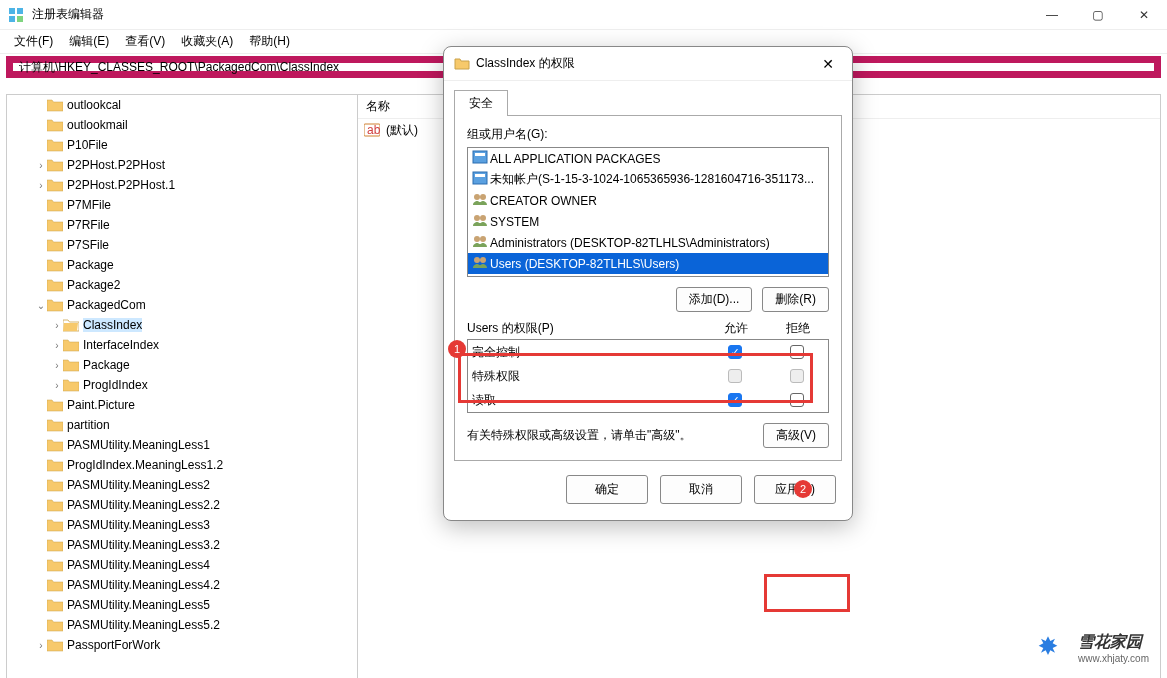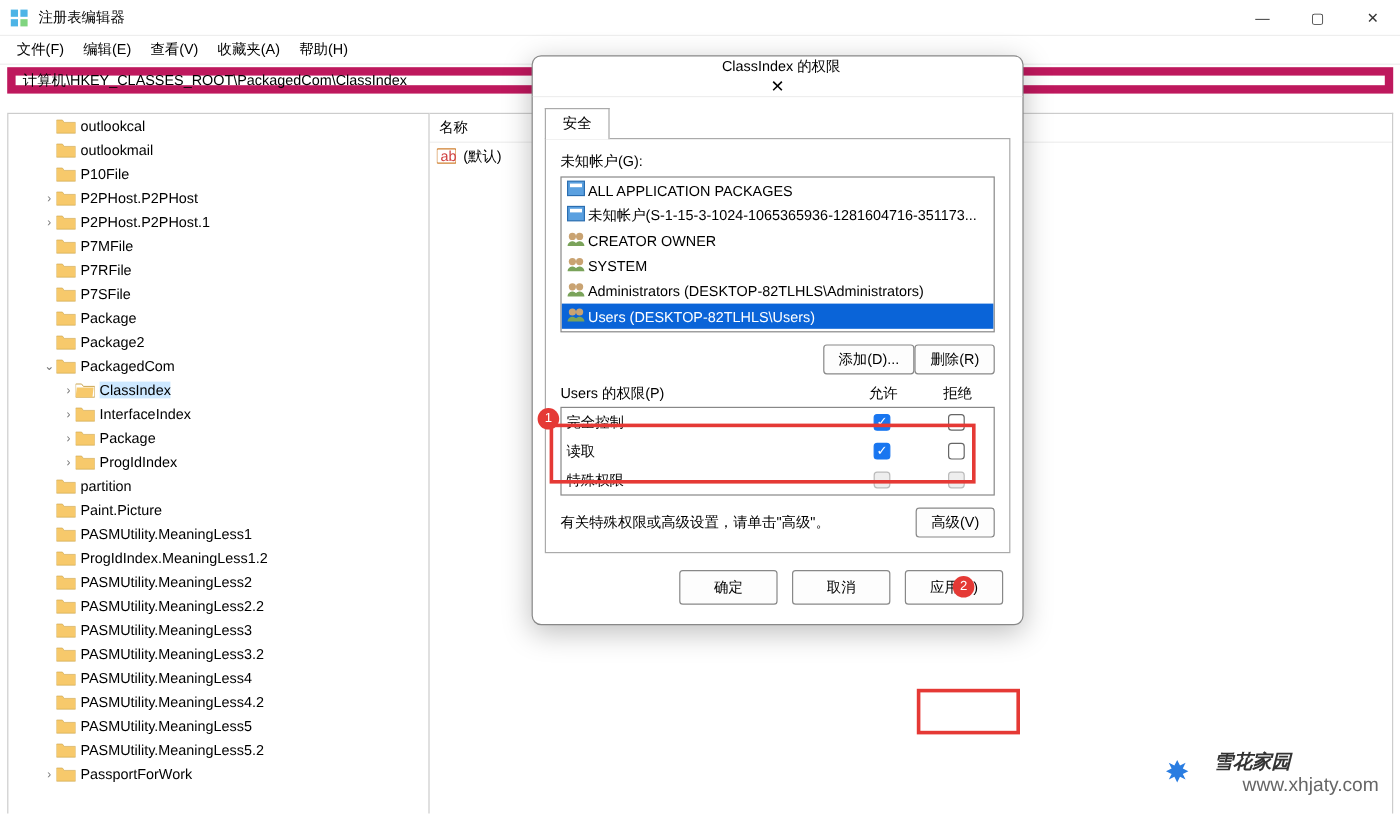--- a/index.html
+++ b/index.html
@@ -31,33 +31,33 @@
 .depth-2 { padding-left:28px; }
 .depth-3 { padding-left:44px; }
 
 .detailpanel { flex:1; border:1px solid #ccc; border-left:none; }
 .dhdr { height:24px; display:flex; align-items:center; padding-left:8px; border-bottom:1px solid #eee;}
 .drow { display:flex; align-items:center; height:22px; padding-left:6px;}
 .ab-icon { width:16px; height:16px; display:inline-flex;}
 
 
 .dialog { position:absolute; left:443px; top:46px; width:410px; background:#fff; border:1px solid #888; border-radius:8px; box-shadow:0 6px 24px rgba(0,0,0,.25); }
-.dtitle { height:34px; display:flex; align-items:center; padding:0 10px; border-bottom:1px solid #eee;flex-direction:column;}
+.dtitle { height:34px; display:flex; align-items:center; padding:0 10px; border-bottom:1px solid #eee;}
 .dtitle .dt-txt { flex:1; margin-left:6px;}
 .dclose { width:28px; text-align:center; font-size:14px;}
 .tabbox { margin:8px 10px 0 10px; }
 .tab { display:inline-block; padding:4px 14px; border:1px solid #aaa; border-bottom:none; background:#fff; position:relative; top:1px;}
 .tabbody { border:1px solid #aaa; padding:10px 12px 12px 12px; }
 
 .grpbox { border:1px solid #888; height:130px; overflow:hidden; margin-top:4px;}
 .grprow { display:flex; align-items:center; height:21px; padding:0 4px;}
 .grprow .gicon { width:18px; flex-shrink:0;}
 .grprow.sel { background:#0a64d8; color:#fff; }
 
-.btnrow { display:flex; justify-content:flex-end; margin-top:10px;align-items:center; }
+.btnrow { display:flex; justify-content:flex-end; gap:10px; margin-top:10px;align-items:center; }
 button.win { padding:3px 12px; background:#fdfdfd; border:1px solid #888; border-radius:3px; font-size:12px;}
 
 .permbox { margin-top:8px; }
 .permhdr { display:flex; }
 .permhdr .c1 { flex:1; }
 .permhdr .c2,.permhdr .c3 { width:62px; text-align:center;}
 .permgrid { border:1px solid #888; margin-top:2px;}
 .permrow { display:flex; align-items:center; height:24px; padding-left:4px;}
 .permrow .c1 { flex:1; }
 .permrow .c2,.permrow .c3 { width:62px; text-align:center;}
@@ -71,21 +71,21 @@
 .badge1 { left:448px; top:340px;}
 .redbox2 { position:absolute; border:3px solid #e53935; left:764px; top:574px; width:86px; height:38px; pointer-events:none;}
 .badge2 { left:794px; top:480px;}
 .advline { margin-top:10px; display:flex; align-items:center;}
 .advline .txt { flex:1;}
 .dbtns { display:flex; justify-content:flex-end; gap:12px; padding:14px 16px 16px 0;}
 
 .watermark { position:absolute; right:18px; bottom:14px; display:flex; align-items:center; gap:16px;}
 .watermark .wicon { width:28px; height:28px;}
 .watermark .wt1 { font-size:16px; font-weight:bold; color:#333; font-style:italic;}
-.watermark .wt2 { font-size:16px; color:#666;margin-left:24px;}
+.watermark .wt2 { font-size:10px; color:#666;}
 </style>
 </head>
 <body>
 
 <div class="titlebar">
   <svg class="ticon" viewBox="0 0 16 16">
       <rect x="1" y="1" width="6" height="6" fill="#4db4e6"></rect>
       <rect x="9" y="1" width="6" height="6" fill="#4db4e6"></rect>
       <rect x="1" y="9" width="6" height="6" fill="#4db4e6"></rect>
       <rect x="9" y="9" width="6" height="6" fill="#7fd47f"></rect>
@@ -215,28 +215,28 @@
           <svg class="fld" viewBox="0 0 16 14">
             <path d="M0 2h5l1.5 2H16v9H0z" fill="#f7c96b" stroke="#caa24a" stroke-width="0.5"></path>
           </svg>
           <span class="lbl">ProgIdIndex</span>
         </div>
         <div class="treerow depth-2">
           <span class="exp"></span>
           <svg class="fld" viewBox="0 0 16 14">
             <path d="M0 2h5l1.5 2H16v9H0z" fill="#f7c96b" stroke="#caa24a" stroke-width="0.5"></path>
           </svg>
+          <span class="lbl">Paint.Picture</span>
+        </div>
+        <div class="treerow depth-2">
+          <span class="exp"></span>
+          <svg class="fld" viewBox="0 0 16 14">
+            <path d="M0 2h5l1.5 2H16v9H0z" fill="#f7c96b" stroke="#caa24a" stroke-width="0.5"></path>
+          </svg>
           <span class="lbl">partition</span>
-        </div>
-        <div class="treerow depth-2">
-          <span class="exp"></span>
-          <svg class="fld" viewBox="0 0 16 14">
-            <path d="M0 2h5l1.5 2H16v9H0z" fill="#f7c96b" stroke="#caa24a" stroke-width="0.5"></path>
-          </svg>
-          <span class="lbl">Paint.Picture</span>
         </div>
         <div class="treerow depth-2">
           <span class="exp"></span>
           <svg class="fld" viewBox="0 0 16 14">
             <path d="M0 2h5l1.5 2H16v9H0z" fill="#f7c96b" stroke="#caa24a" stroke-width="0.5"></path>
           </svg>
           <span class="lbl">PASMUtility.MeaningLess1</span>
         </div>
         <div class="treerow depth-2">
           <span class="exp"></span>
@@ -326,21 +326,21 @@
   <div class="dtitle">
     <svg width="16" height="16" viewBox="0 0 16 16">
         <path d="M1 3h5l1 2h8v8H1z" fill="#f7c96b" stroke="#caa24a"></path>
       </svg>
     <span class="dt-txt">ClassIndex 的权限</span>
     <span class="dclose">✕</span>
   </div>
   <div class="tabbox">
     <span class="tab">安全</span>
     <div class="tabbody">
-      <div>未知帐户(G):</div>
+      <div>组或用户名(G):</div>
       <div class="grpbox" id="grpbox">
           <div class="grprow">
             <span class="gicon"><svg width="16" height="14" viewBox="0 0 16 14">
                 <rect x="1" y="1" width="14" height="12" fill="#5aa0e0" stroke="#2a6db0"></rect>
                 <rect x="3" y="3" width="10" height="3" fill="#fff"></rect>
               </svg></span>
             <span>ALL APPLICATION PACKAGES</span>
           </div>
           <div class="grprow">
             <span class="gicon"><svg width="16" height="14" viewBox="0 0 16 14">
@@ -392,28 +392,28 @@
           <span class="c2">允许</span>
           <span class="c3">拒绝</span>
         </div>
         <div class="permgrid" id="permgrid">
             <div class="permrow">
               <span class="c1">完全控制</span>
               <span class="c2"><input type="checkbox" class="cb" checked="" style=""></span>
               <span class="c3"><input type="checkbox" class="cb" style=""></span>
             </div>
             <div class="permrow">
+              <span class="c1">特殊权限</span>
+              <span class="c2"><input type="checkbox" class="cb" disabled="" style=""></span>
+              <span class="c3"><input type="checkbox" class="cb" disabled="" style=""></span>
+            </div>
+            <div class="permrow">
               <span class="c1">读取</span>
               <span class="c2"><input type="checkbox" class="cb" checked="" style=""></span>
               <span class="c3"><input type="checkbox" class="cb" style=""></span>
-            </div>
-            <div class="permrow">
-              <span class="c1">特殊权限</span>
-              <span class="c2"><input type="checkbox" class="cb" disabled="" style=""></span>
-              <span class="c3"><input type="checkbox" class="cb" disabled="" style=""></span>
             </div>
           </div>
       </div>
       <div class="advline">
         <span class="txt">有关特殊权限或高级设置，请单击"高级"。</span>
         <button class="win">高级(V)</button>
       </div>
     </div>
   </div>
   <div class="dbtns">

